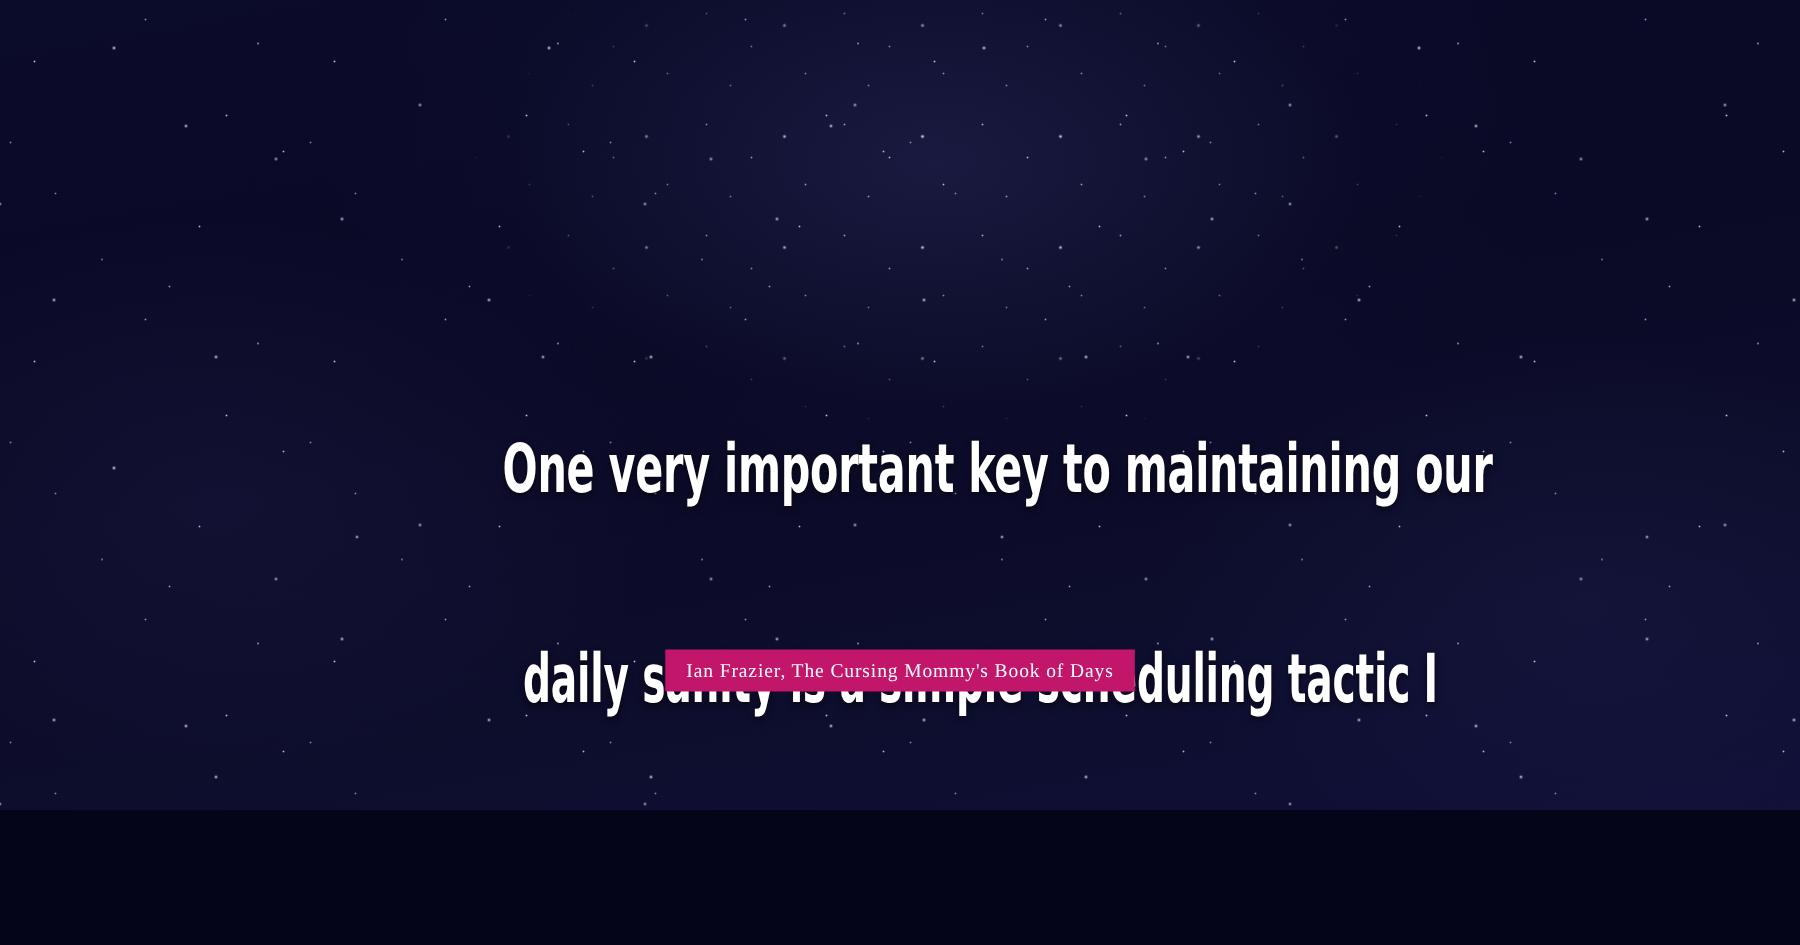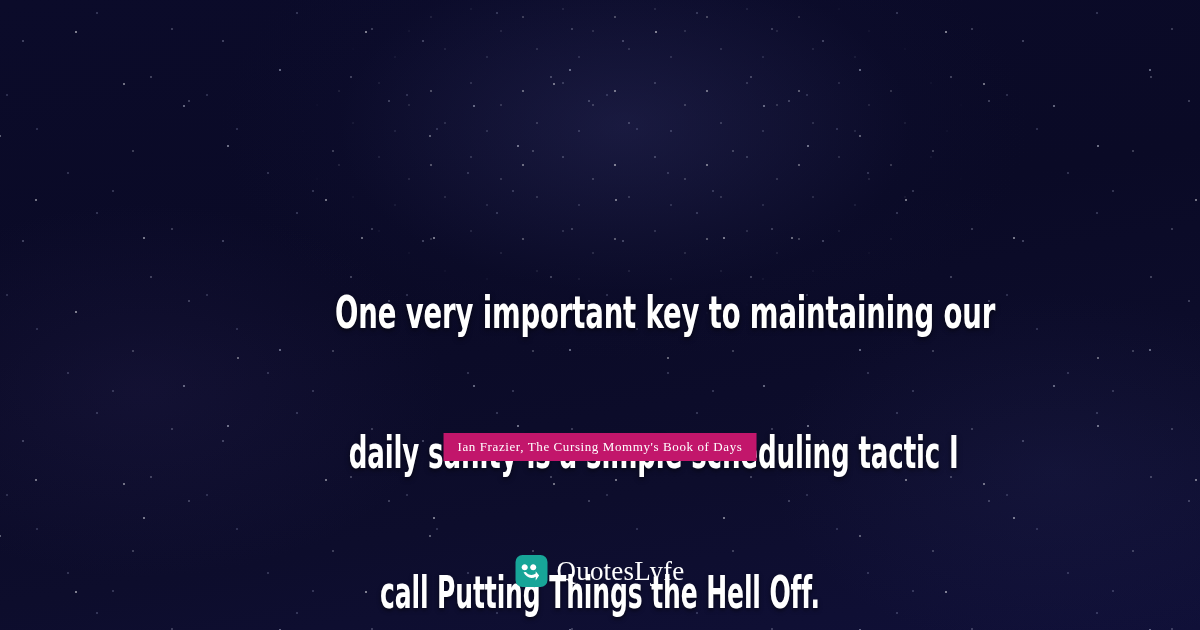--- a/index.html
+++ b/index.html
@@ -4,21 +4,21 @@
 <title>QuotesLyfe Quote Card</title>
 <style>
   html, body {
     margin: 0;
     padding: 0;
     background: #05051a;
   }
   #card {
     position: relative;
     width: 1200px;
-    height: 630px;
+    height: 540px;
     overflow: hidden;
     background:
       radial-gradient(ellipse 520px 300px at 52% 20%, rgba(60,62,120,0.30) 0%, rgba(20,22,60,0.10) 55%, rgba(0,0,0,0) 78%),
       radial-gradient(ellipse 420px 260px at 12% 62%, rgba(48,40,92,0.22) 0%, rgba(0,0,0,0) 72%),
       radial-gradient(ellipse 380px 240px at 88% 75%, rgba(42,44,96,0.20) 0%, rgba(0,0,0,0) 75%),
       linear-gradient(170deg, #0b0b2a 0%, #0a0a26 42%, #0d0d2c 72%, #101038 100%);
     font-family: "Liberation Sans", sans-serif;
   }
   
   .stars {

